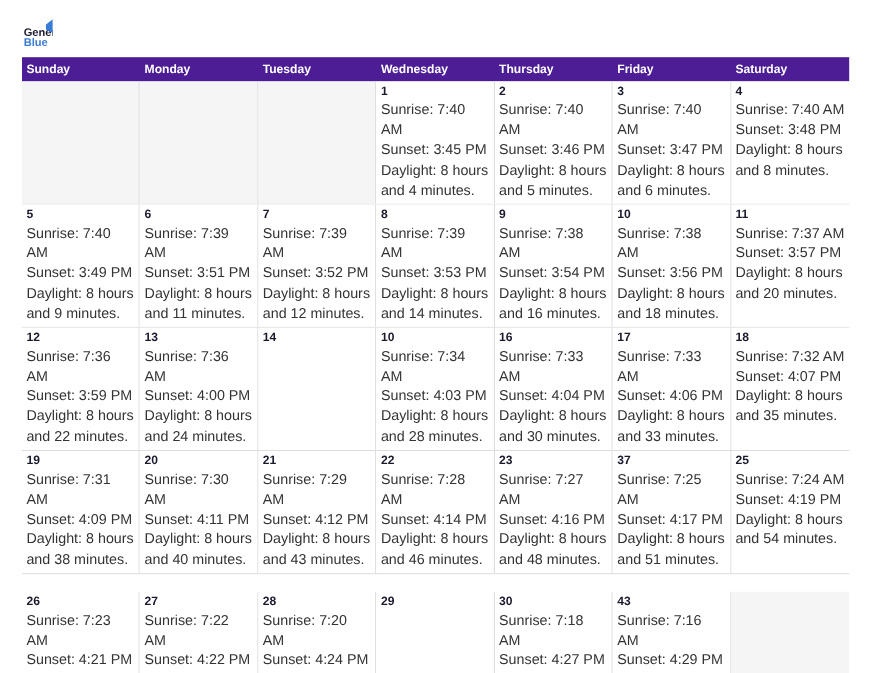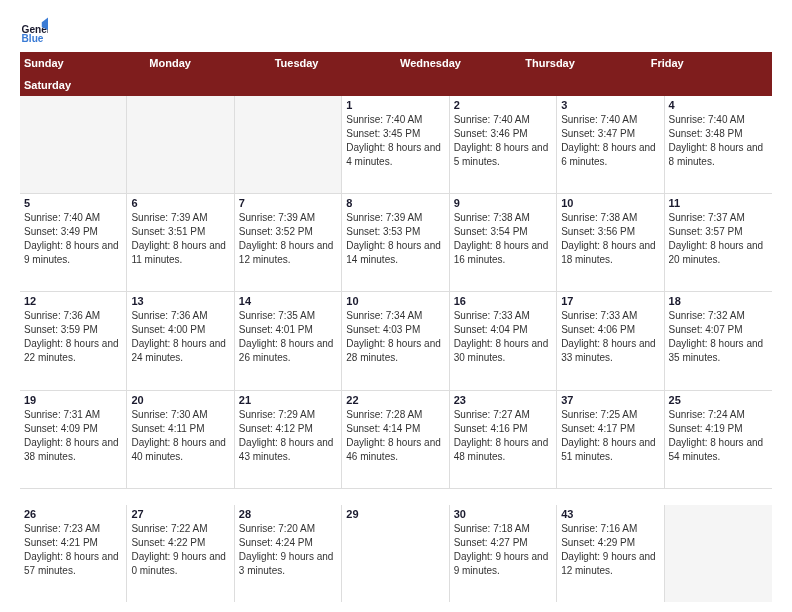--- a/index.html
+++ b/index.html
@@ -89,28 +89,28 @@
       background: #f5f5f5;
     }
     .day-num {
       font-size: 11px;
       font-weight: bold;
       color: #1a1a2e;
       margin-bottom: 2px;
       display: block;
     }
     .cell-info {
-      font-size: 10px;
+      font-size: 13px;
       color: #333;
       line-height: 1.4;
     }
     .cal-header-row {
       display: grid;
-      grid-template-columns: repeat(6, 1fr);
-      background: #7f1d1d;
+      grid-template-columns: repeat(7, 1fr);
+      background: #4c1d95;
     }
   </style>
 </head>
 <body>
 
 <div class="page">
   <div class="header">
     <div class="logo">
       <svg class="logo-icon" viewBox="0 0 36 36">
         <text x="2" y="22" font-size="13" font-weight="bold" fill="#1a1a2e">General</text>
@@ -194,21 +194,20 @@
           <div class="cal-cell">
             <span class="day-num">12</span>
             <div class="cell-info">Sunrise: 7:36 AM<br>Sunset: 3:59 PM<br>Daylight: 8 hours and 22 minutes.</div>
           </div>
           <div class="cal-cell">
             <span class="day-num">13</span>
             <div class="cell-info">Sunrise: 7:36 AM<br>Sunset: 4:00 PM<br>Daylight: 8 hours and 24 minutes.</div>
           </div>
           <div class="cal-cell">
             <span class="day-num">14</span>
-            <div class="cell-info">Sunrise: 7:35 AM<br>Sunset: 4:01 PM<br>Daylight: 8 hours and 26 minutes.</div>
           </div>
           <div class="cal-cell">
             <span class="day-num">10</span>
             <div class="cell-info">Sunrise: 7:34 AM<br>Sunset: 4:03 PM<br>Daylight: 8 hours and 28 minutes.</div>
           </div>
           <div class="cal-cell">
             <span class="day-num">16</span>
             <div class="cell-info">Sunrise: 7:33 AM<br>Sunset: 4:04 PM<br>Daylight: 8 hours and 30 minutes.</div>
           </div>
           <div class="cal-cell">

